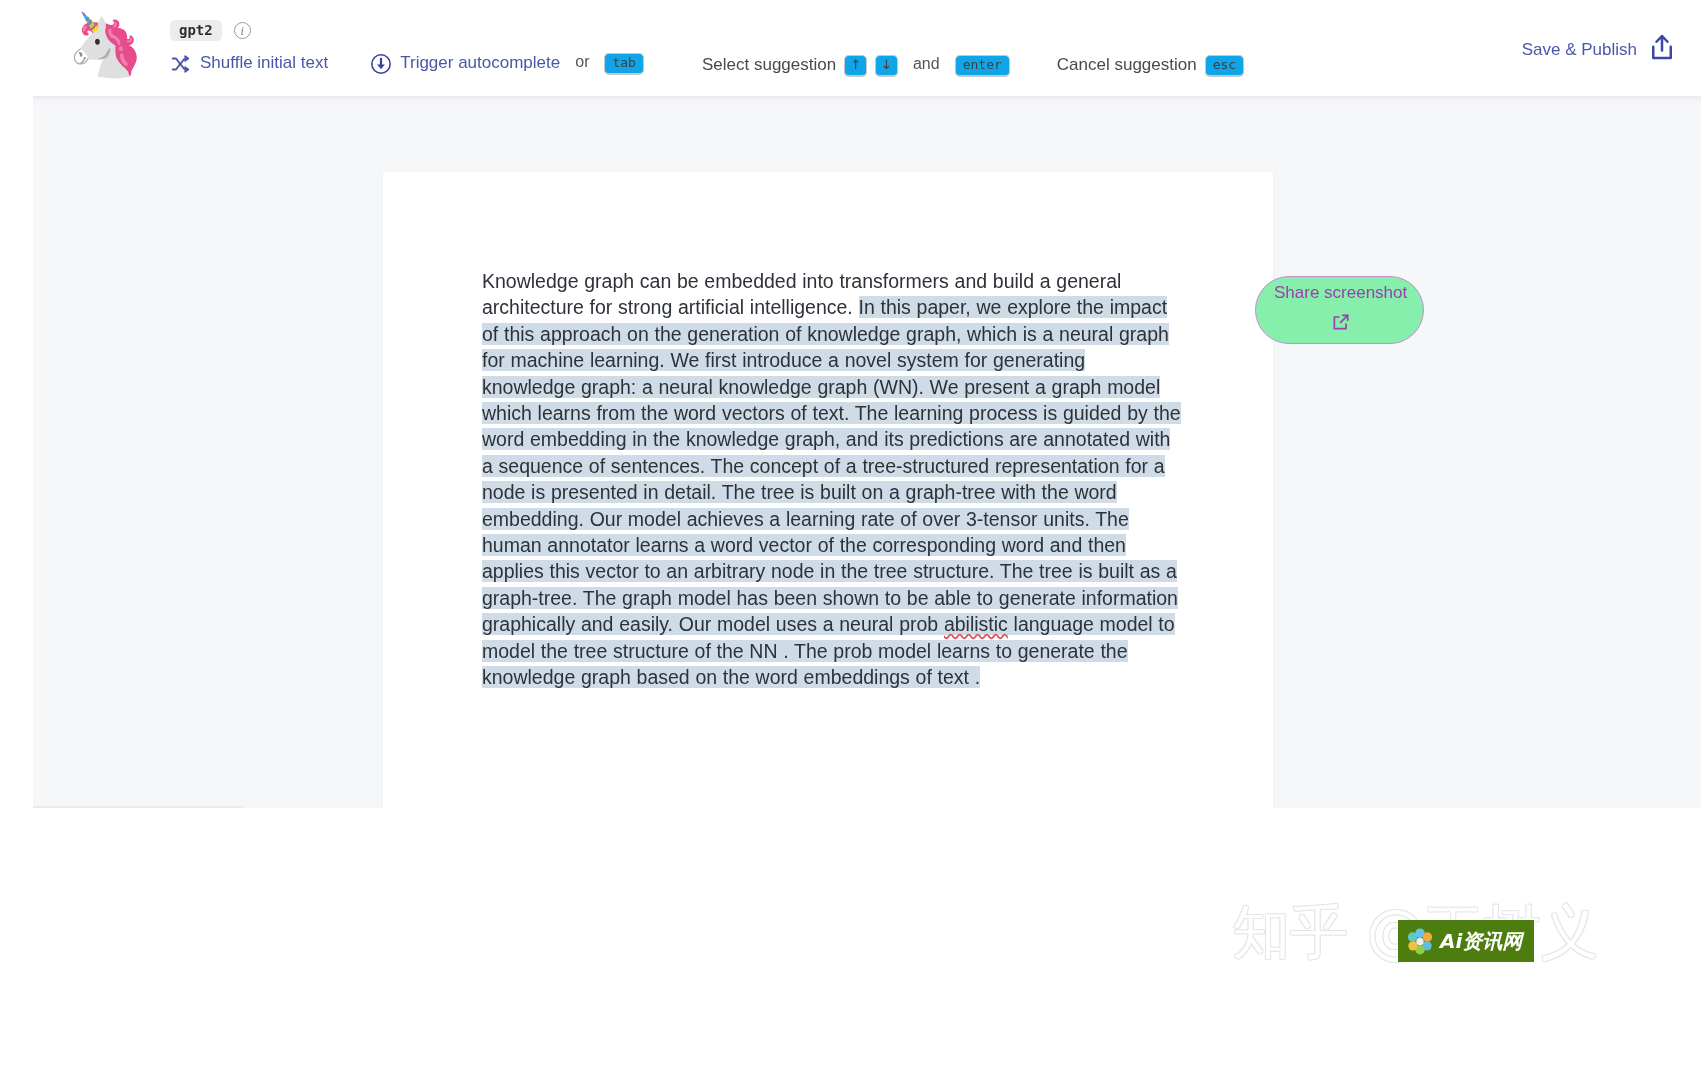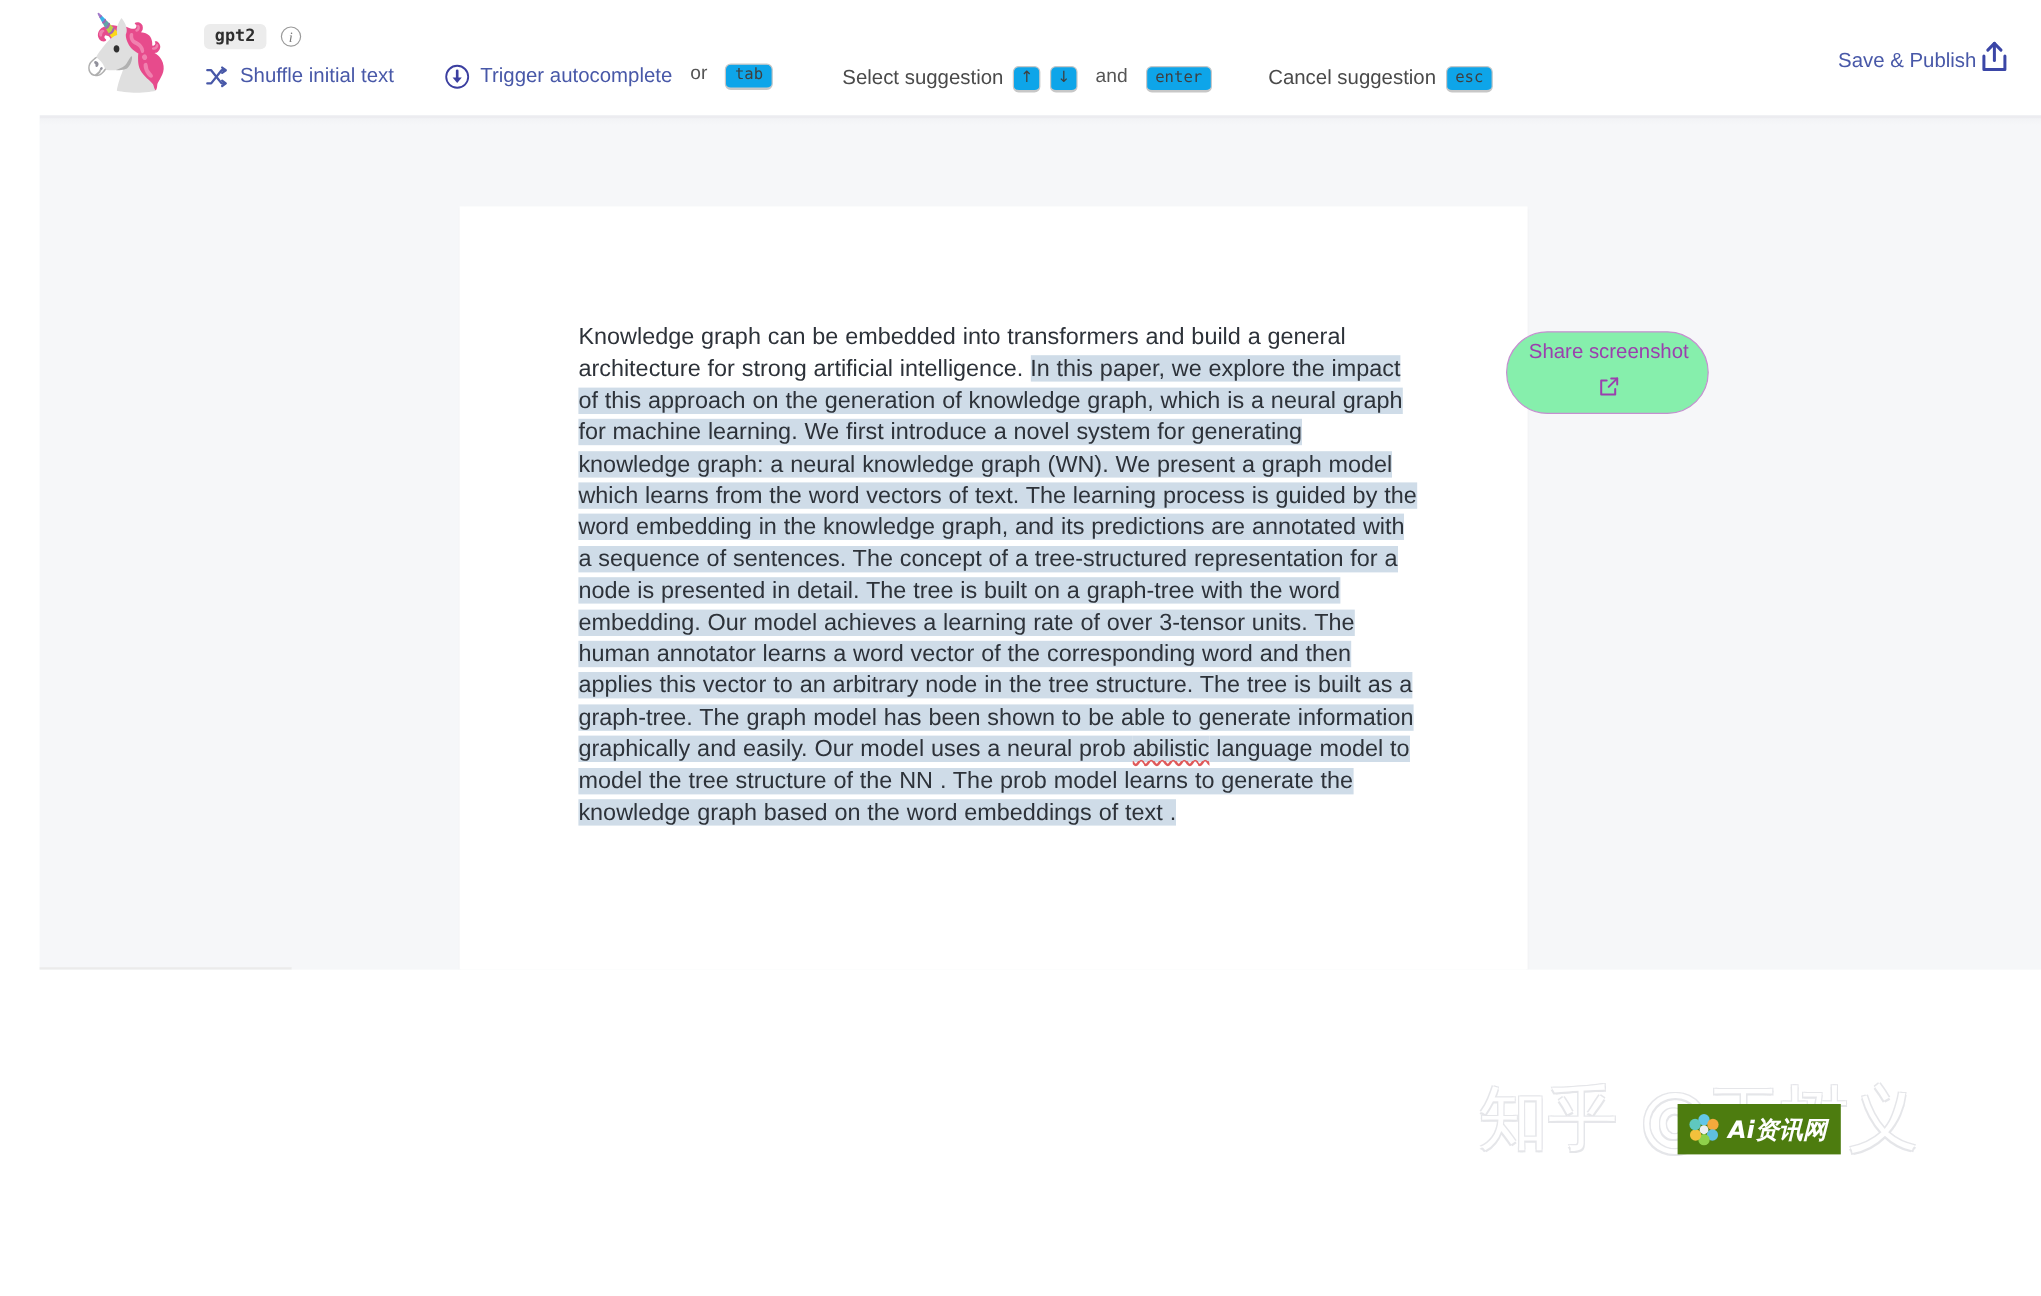--- a/index.html
+++ b/index.html
@@ -136,20 +136,21 @@
   }
 
   .icon-shuffle, .icon-dl { flex: none; }
 
   .save-publish {
     position: absolute;
     right: 24px;
     top: 33px;
     display: flex;
     align-items: center;
+    gap: 10px;
     cursor: pointer;
   }
   .save-publish .sp-label {
     font-size: 17px;
     color: #4858a8;
     white-space: nowrap;
   }
 
   
   .workspace {

